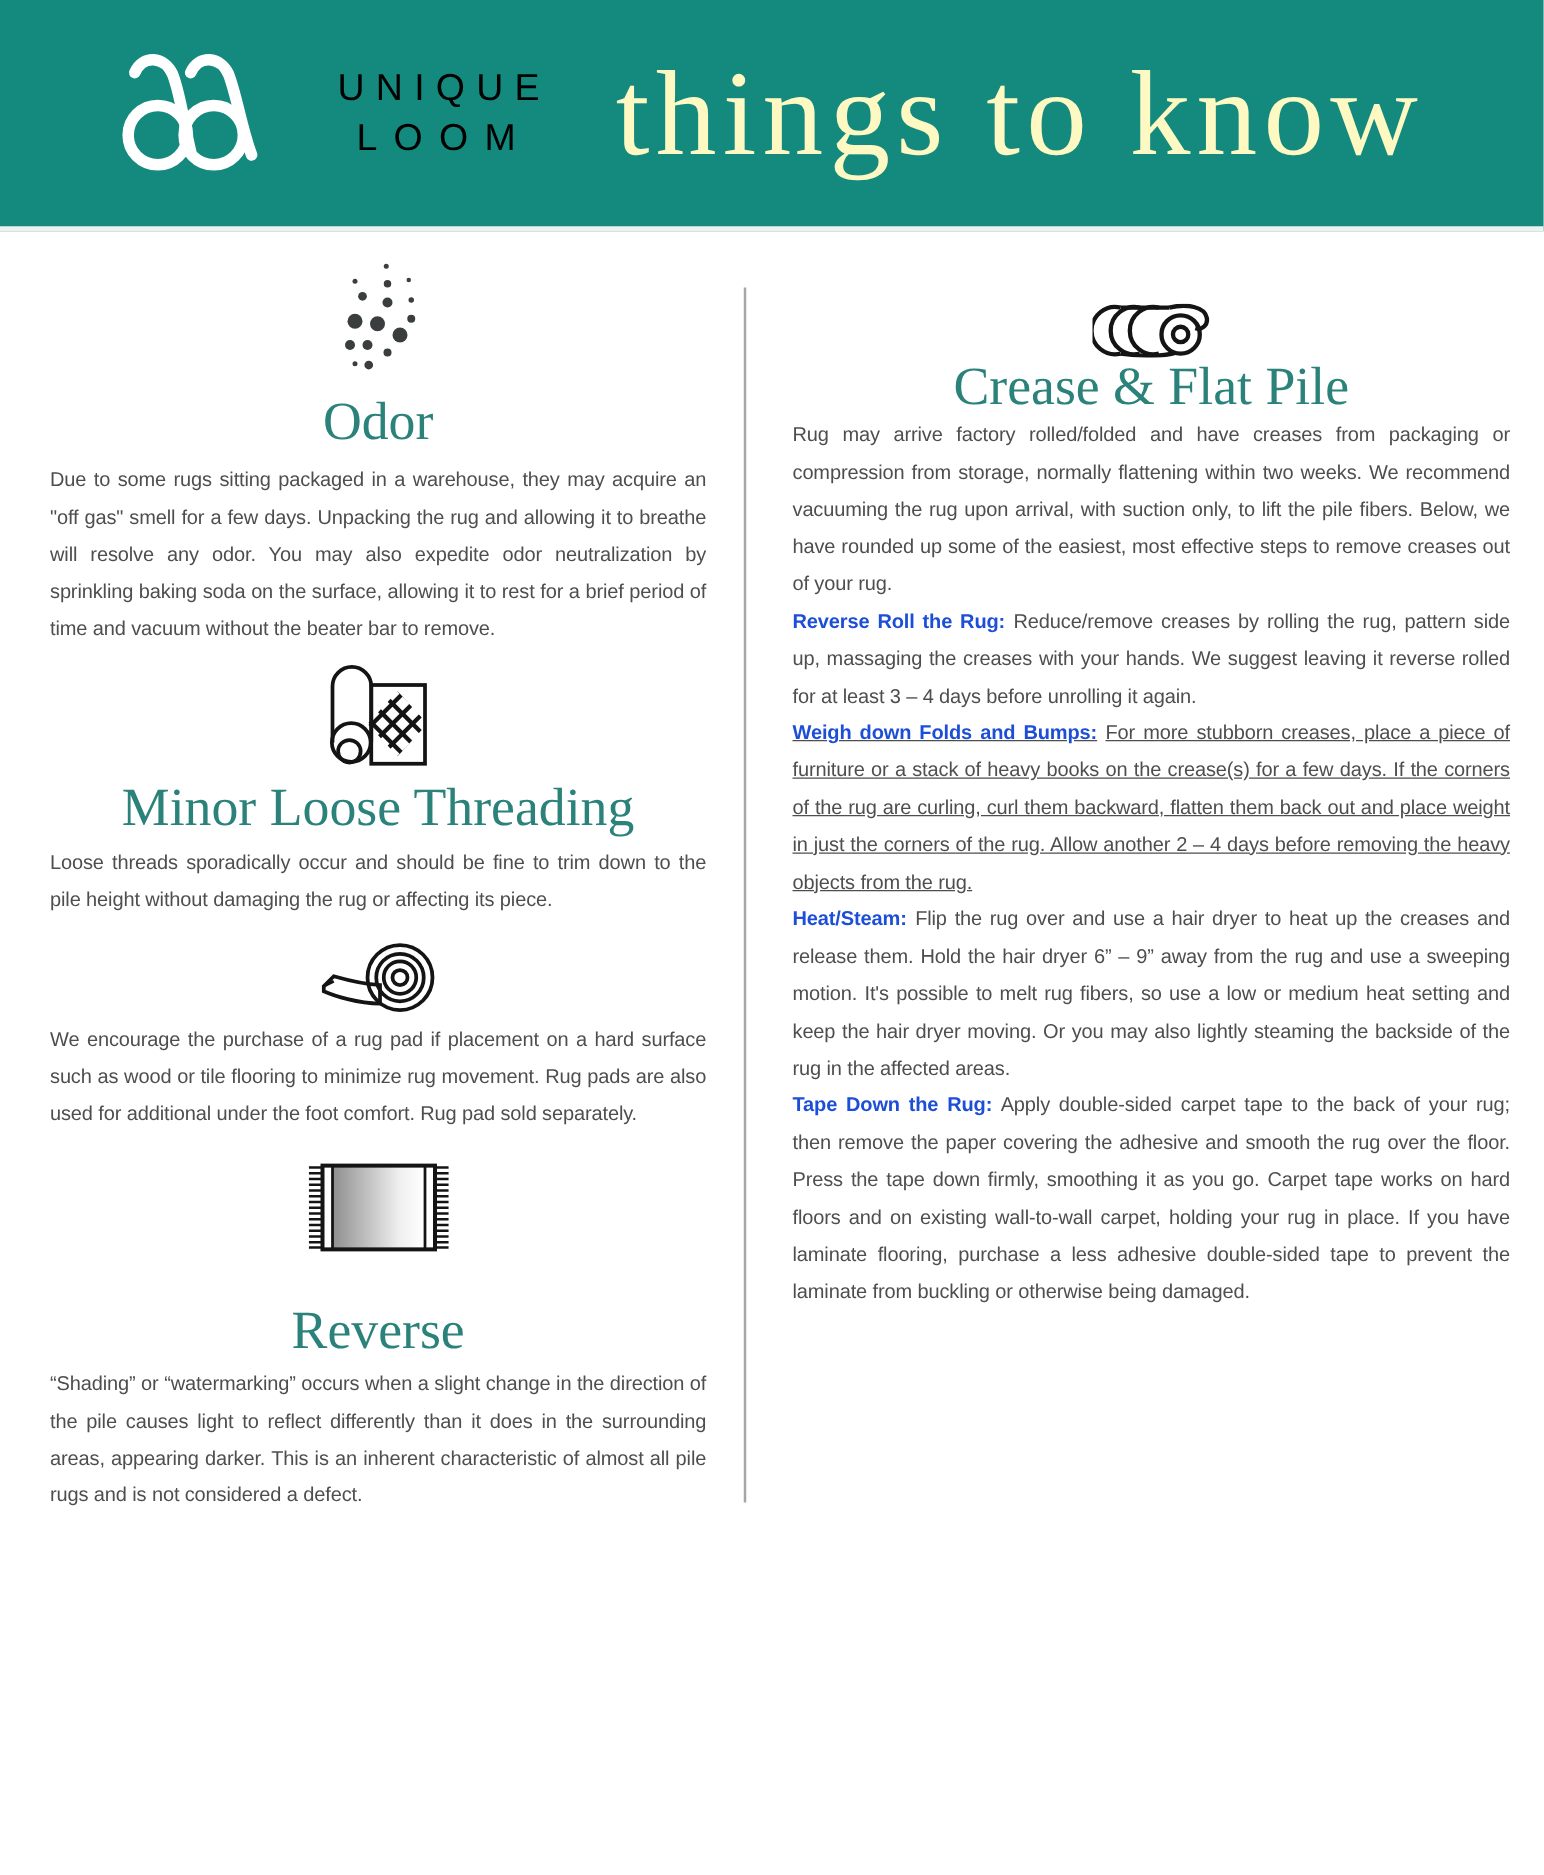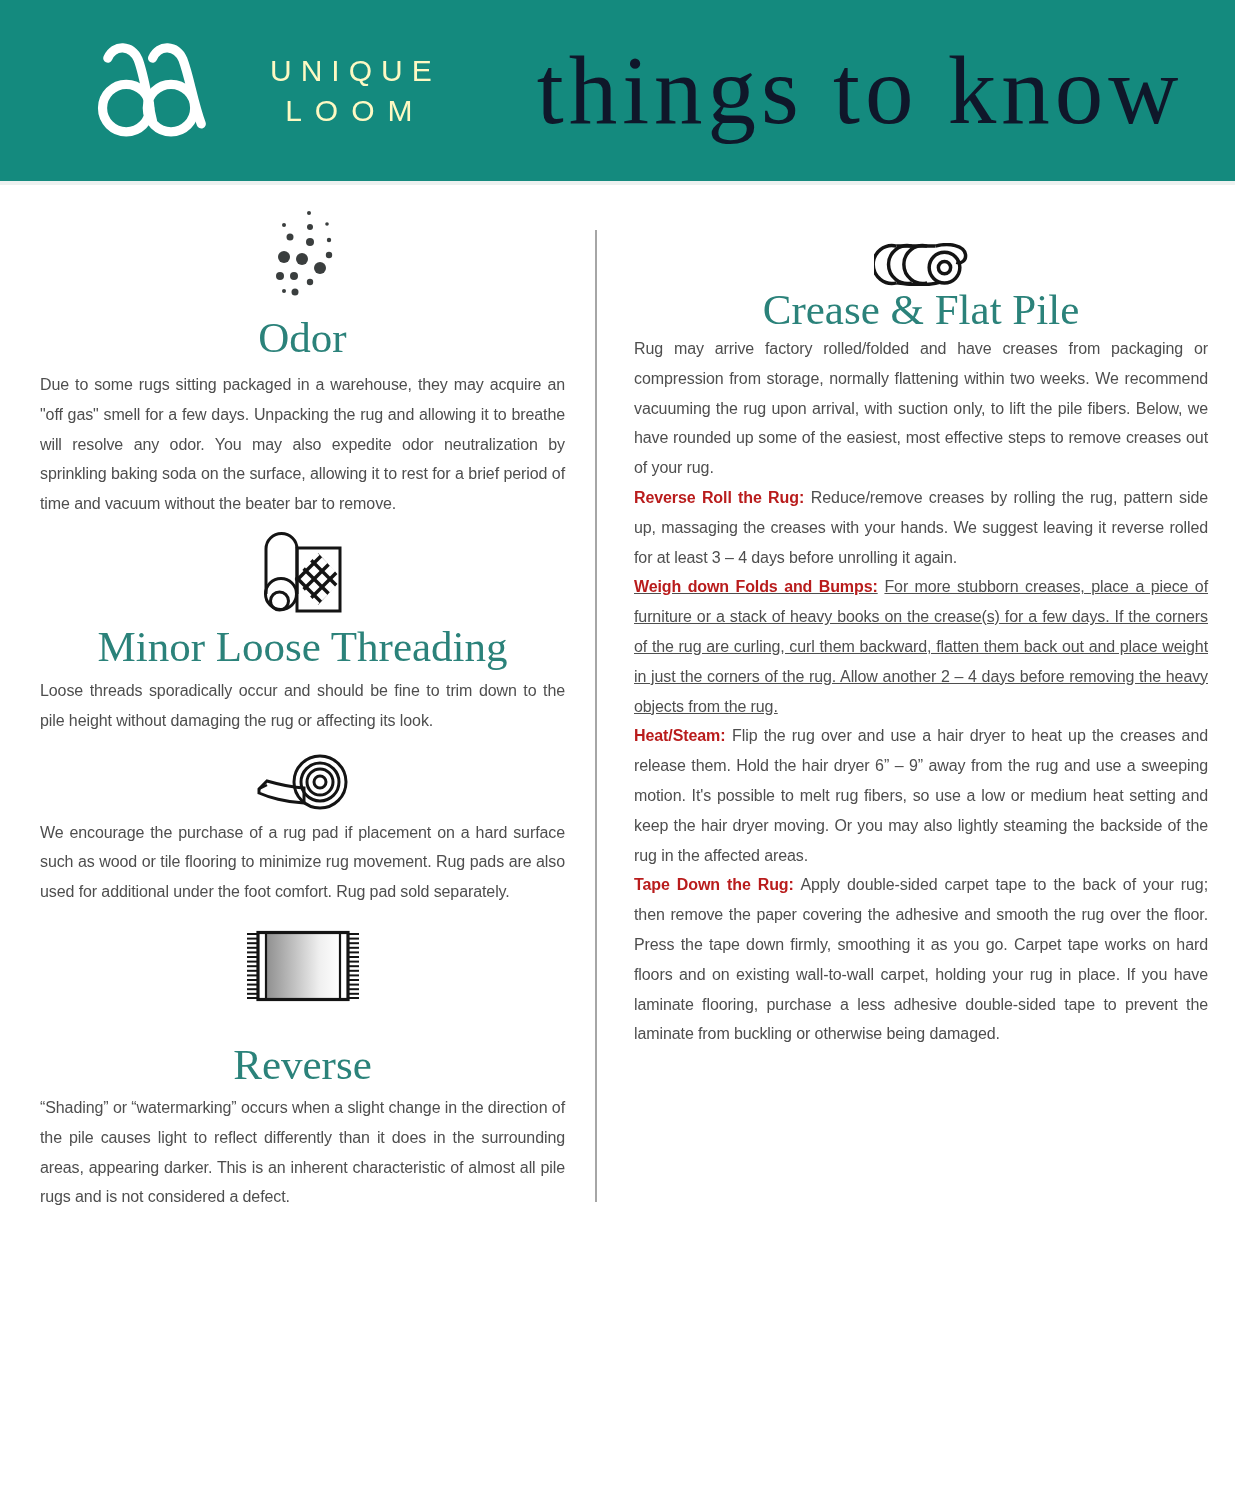--- a/index.html
+++ b/index.html
@@ -12,27 +12,27 @@
 
   
   .header {
     height: 185px; background: #148A7E;
     display: flex; align-items: center;
     border-bottom: 4px solid #edf1f0;
   }
   .brand { display: flex; align-items: center; margin-left: 92px; }
   .brand-logo { width: 158px; height: 108px; }
   .brand-name {
-    margin-left: 20px; color: #fef9c3; display: flex; flex-direction: column;
+    margin-left: 20px; color: #000000; display: flex; flex-direction: column;
     align-items: center; font-size: 30px; line-height: 1.32;
   }
   .brand-line1 { letter-spacing: 9px; }
   .brand-line2 { letter-spacing: 13px; }
   .page-title {
-    margin-left: 96px; color: #0f172a;
+    margin-left: 52px; color: #fef9c3;
     font-family: "Liberation Serif", serif;
     font-size: 97px; letter-spacing: 5px; white-space: nowrap;
   }
 
   
   .content { position: relative; display: flex; width: 1235px; }
   .divider {
     position: absolute; left: 595px; top: 45px; bottom: 10px;
     width: 2px; background: #a6a6a6;
   }
@@ -43,21 +43,21 @@
   .icon-wrap { display: flex; justify-content: center; }
   h2.section-heading {
     font-family: "Liberation Serif", serif; font-weight: 400;
     color: #2B827A; font-size: 43px; line-height: 48px;
     text-align: center; margin: 0;
   }
   p.body-text {
     font-size: 16px; line-height: 29.8px; letter-spacing: -0.1px;
     color: #4e4e4e; text-align: justify; margin: 0;
   }
-  p.tip > b { color: #b91c1c; font-weight: 700; margin-right: 0.42em; }
+  p.tip > b { color: #1d4ed8; font-weight: 700; margin-right: 0.42em; }
 
   
   .s1 .icon-wrap { margin-top: 20px; }
   .s1 h2 { margin-top: 14px; }
   .s1 p  { margin-top: 8px; }
   .s2 .icon-wrap { margin-top: 12px; }
   .s2 h2 { margin-top: 10px; }
   .s2 p  { margin-top: 5px; }
   .s3 .icon-wrap { margin-top: 16px; }
   .s3 h2 { margin-top: 16px; }
@@ -150,21 +150,21 @@
                 <path d="M78,76 L28,26"></path>
                 <path d="M86,68 L36,18"></path>
                 <path d="M94,60 L44,10"></path>
             </g>
             <path class="ln" d="M2,63 V18 A15.5,15.5 0 0 1 33,18 V63" stroke-width="3"></path>
             <circle class="ln" cx="17" cy="63" r="15.5" stroke-width="3" fill="#ffffff"></circle>
             <circle class="ln" cx="15.5" cy="70" r="9" stroke-width="3" fill="#ffffff"></circle>
           </svg>
         </div>
         <h2 class="section-heading">Minor Loose Threading</h2>
-        <p class="body-text">Loose threads sporadically occur and should be fine to trim down to the pile height without damaging the rug or affecting its look.</p>
+        <p class="body-text">Loose threads sporadically occur and should be fine to trim down to the pile height without damaging the rug or affecting its piece.</p>
       </div>
 
       <div class="section s3">
         <div class="icon-wrap">
           <svg width="92" height="60" viewBox="0 0 92 60" aria-hidden="true">
             <path class="ln" d="M2,37 L10,29 C24,33 36,35.5 47,36 L47,51 C29,50.5 11,45 2,41 Z" stroke-width="3" fill="#ffffff"></path>
             <path class="ln" d="M2,37 L10,33" stroke-width="2.4"></path>
             <circle class="ln" cx="63" cy="30" r="26" stroke-width="3" fill="#ffffff"></circle>
             <circle class="ln" cx="63" cy="30" r="19" stroke-width="3"></circle>
             <circle class="ln" cx="63" cy="30" r="13" stroke-width="3"></circle>

